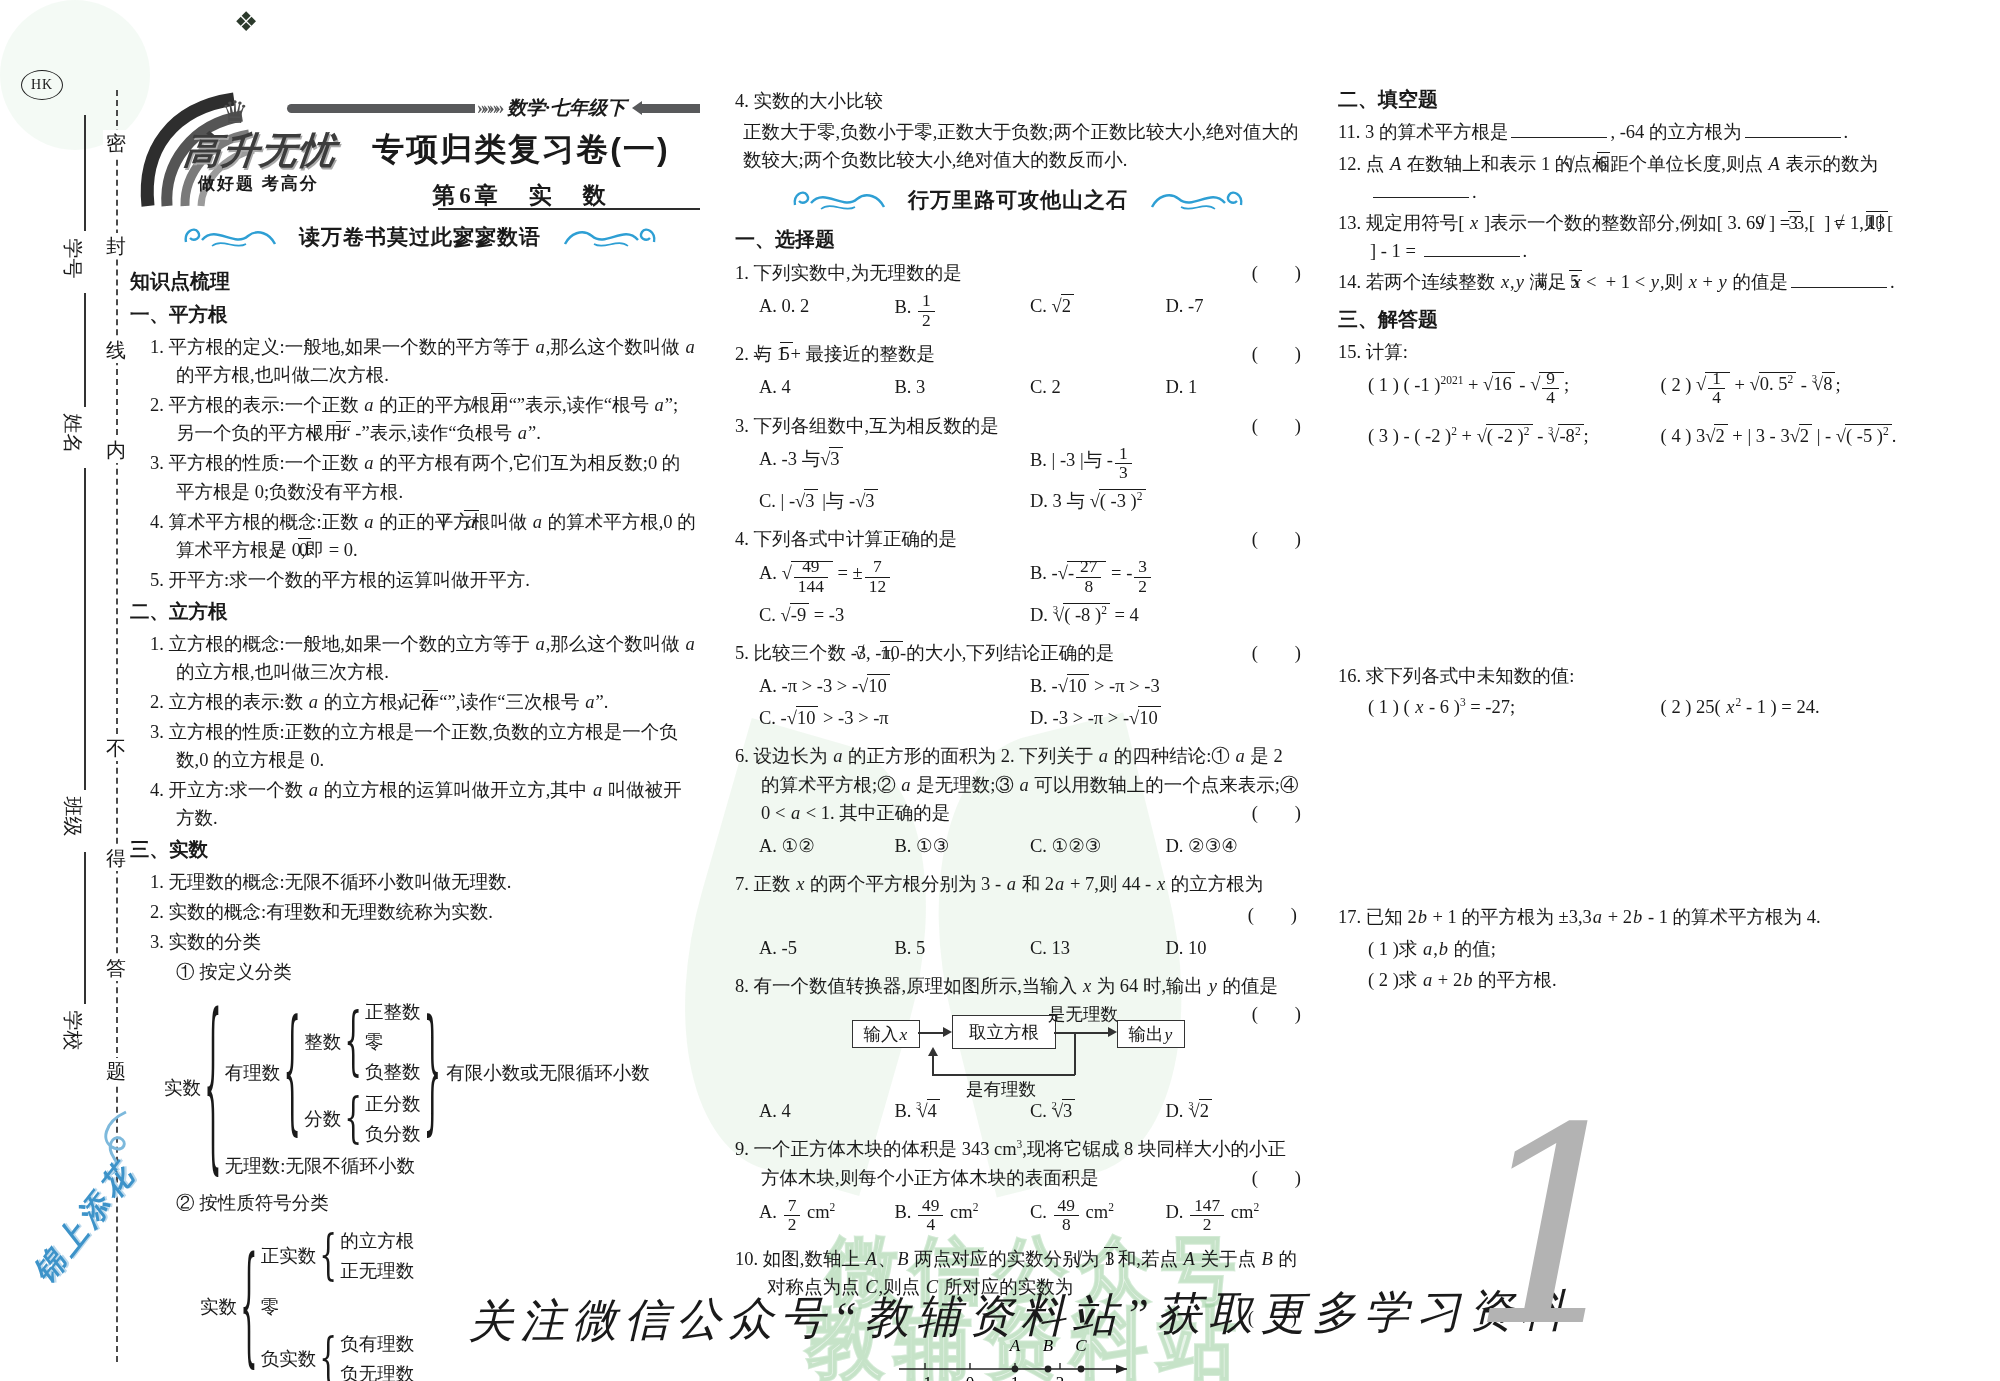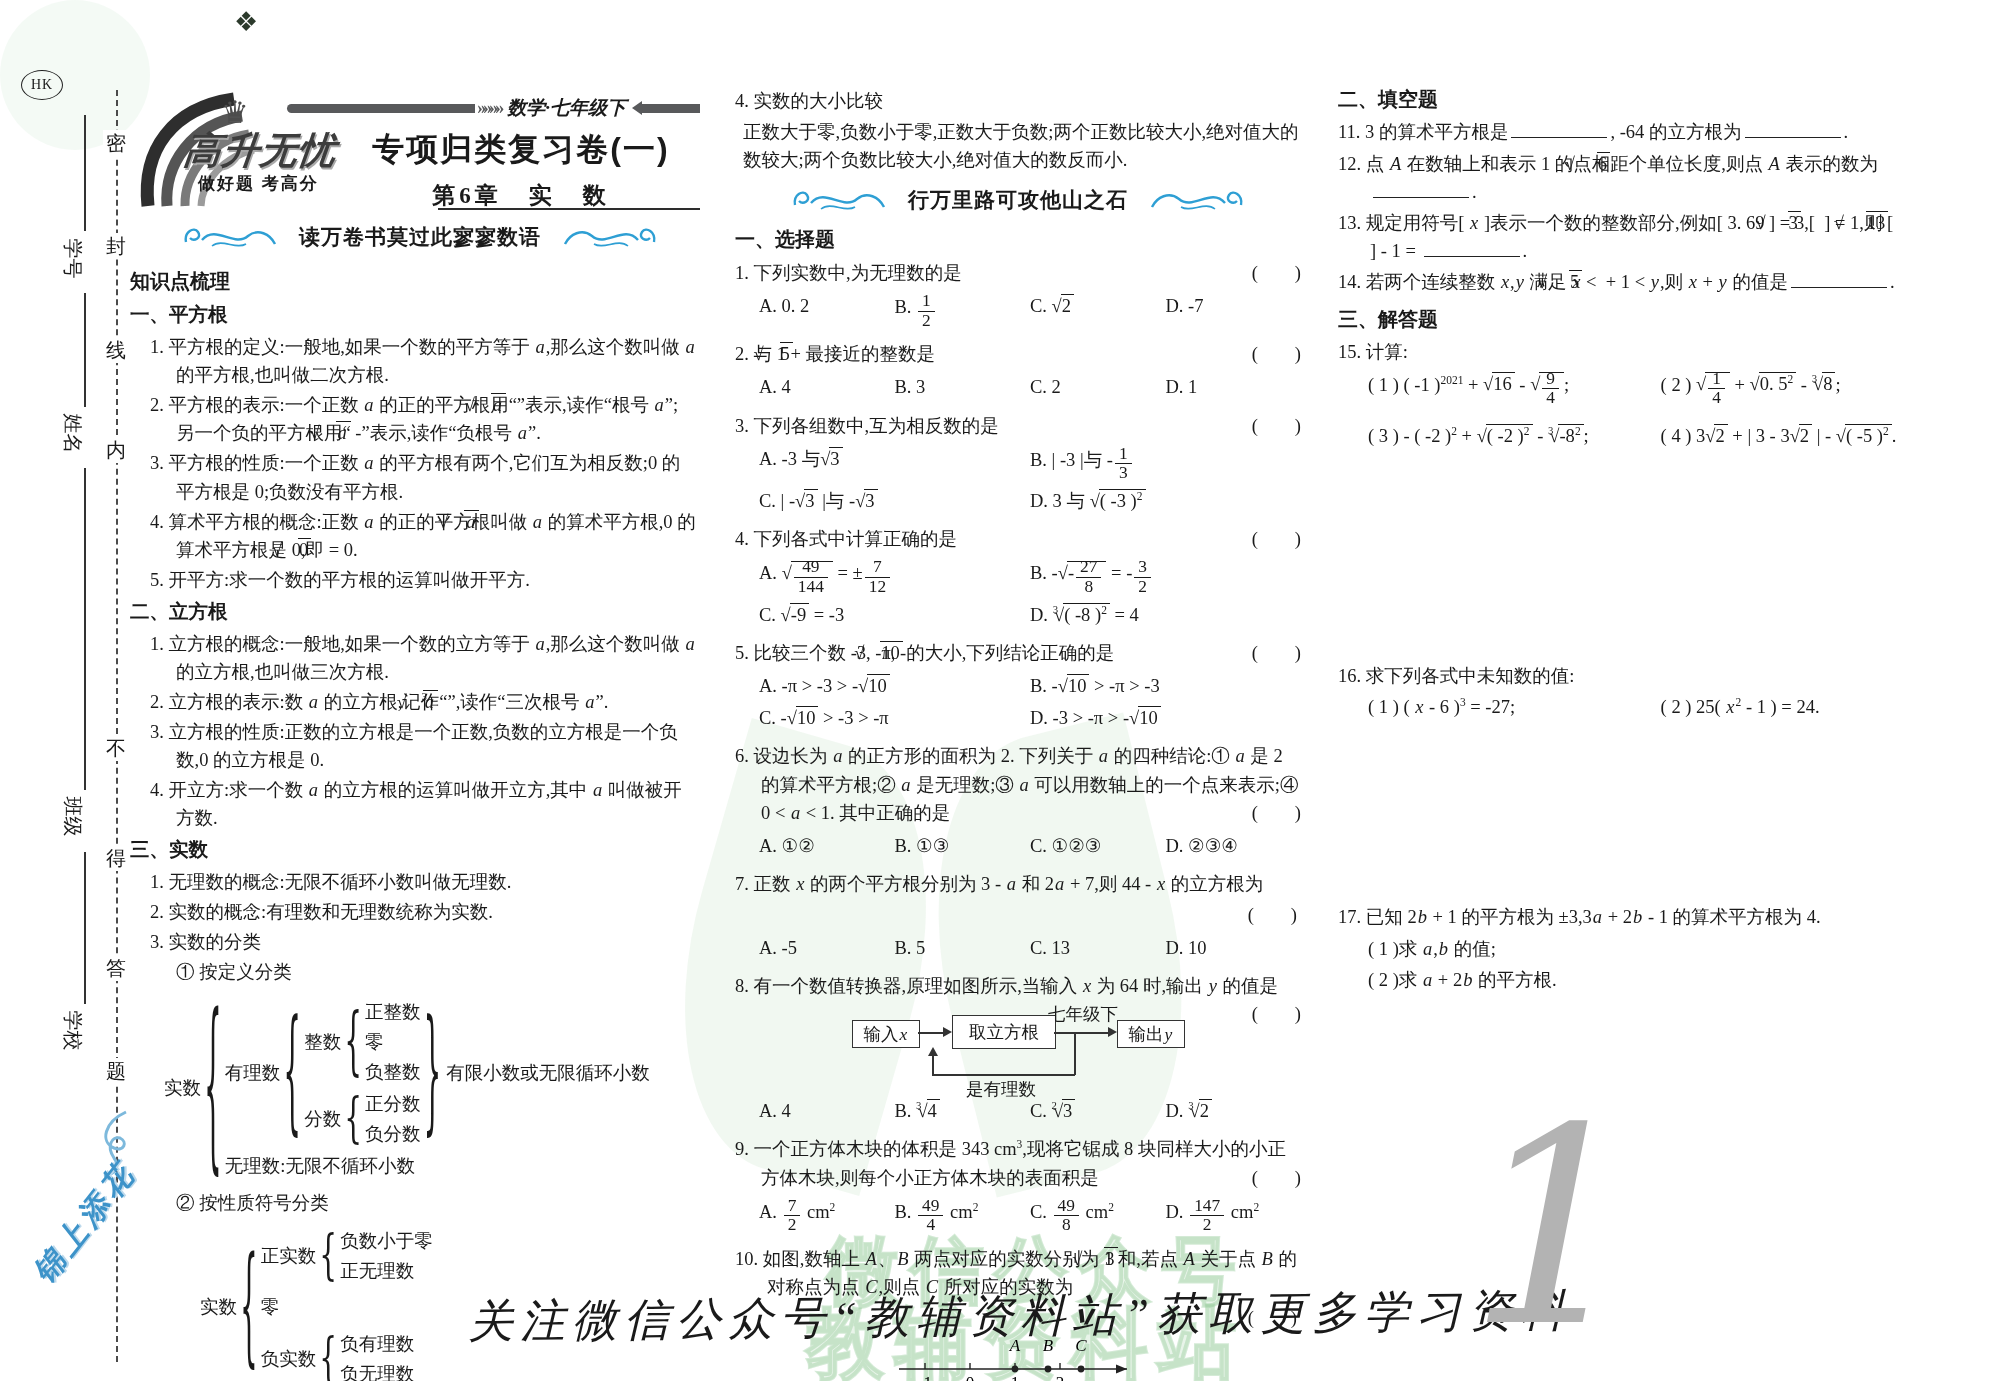--- a/index.html
+++ b/index.html
@@ -236,21 +236,21 @@
 
     <p class="kline">② 按性质符号分类</p>
     <div class="cls" style="margin-left:70px">
       <span>实数</span>
       <span class="brace" style="transform:scaleY(4.6)">{</span>
       <div class="vcol">
         <div class="hrow">
           <span>正实数</span>
           <span class="brace" style="transform:scaleY(1.9)">{</span>
           <div class="vcol">
-            <span>负数小于零</span>
+            <span>的立方根</span>
             <span>正无理数</span>
           </div>
         </div>
         <span style="padding:6px 0">零</span>
         <div class="hrow">
           <span>负实数</span>
           <span class="brace" style="transform:scaleY(1.9)">{</span>
           <div class="vcol">
             <span>负有理数</span>
             <span>负无理数</span>
@@ -350,21 +350,21 @@
     </div>
 
     <div>
       <p class="qp hi"><span>8. 有一个数值转换器,原理如图所示,当输入 <i class="v">x</i> 为 64 时,输出 <i class="v">y</i> 的值是</span><span class="bk">(　　)</span></p>
       <div class="fd8">
         <div class="fb" style="left:8px;top:16px;width:66px;height:26px;line-height:26px">输入<i class="v">x</i></div>
         <div class="ln" style="left:74px;top:28px;width:26px;height:1.5px"></div>
         <span class="arr-r" style="left:99px;top:23px"></span>
         <div class="fb" style="left:108px;top:11px;width:102px;height:32px;line-height:32px">取立方根</div>
         <div class="ln" style="left:210px;top:28px;width:56px;height:1.5px"></div>
-        <span class="fd-lbl" style="left:204px;top:-3px">七年级下</span>
+        <span class="fd-lbl" style="left:204px;top:-3px">是无理数</span>
         <span class="arr-r" style="left:264px;top:23px"></span>
         <div class="fb" style="left:273px;top:16px;width:66px;height:26px;line-height:26px">输出<i class="v">y</i></div>
         <span class="arr-u" style="left:84px;top:43px"></span>
         <div class="ln" style="left:88px;top:51px;width:1.5px;height:20px"></div>
         <div class="ln" style="left:88px;top:70px;width:143px;height:1.5px"></div>
         <div class="ln" style="left:230px;top:29px;width:1.5px;height:42px"></div>
         <span class="fd-lbl" style="left:122px;top:72px">是有理数</span>
       </div>
       <div class="opts c4">
         <span class="o">A. 4</span>

